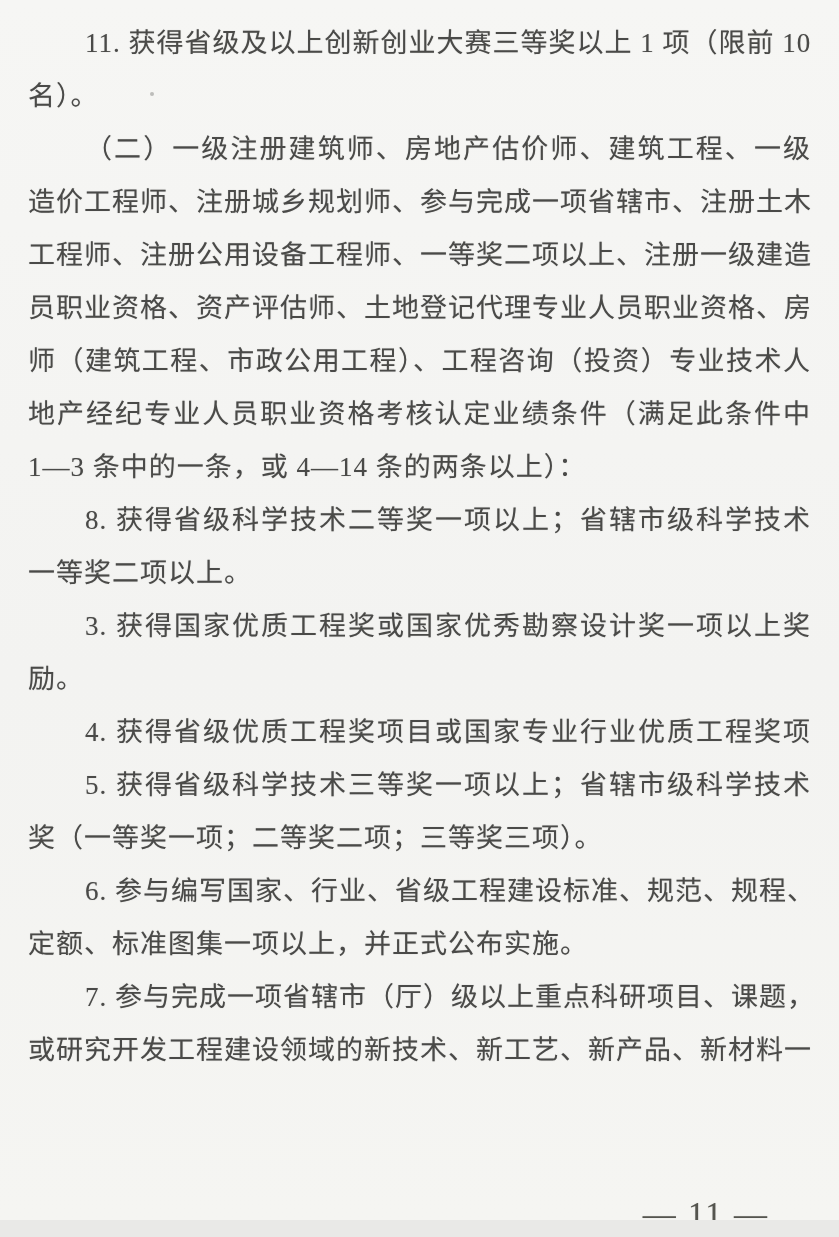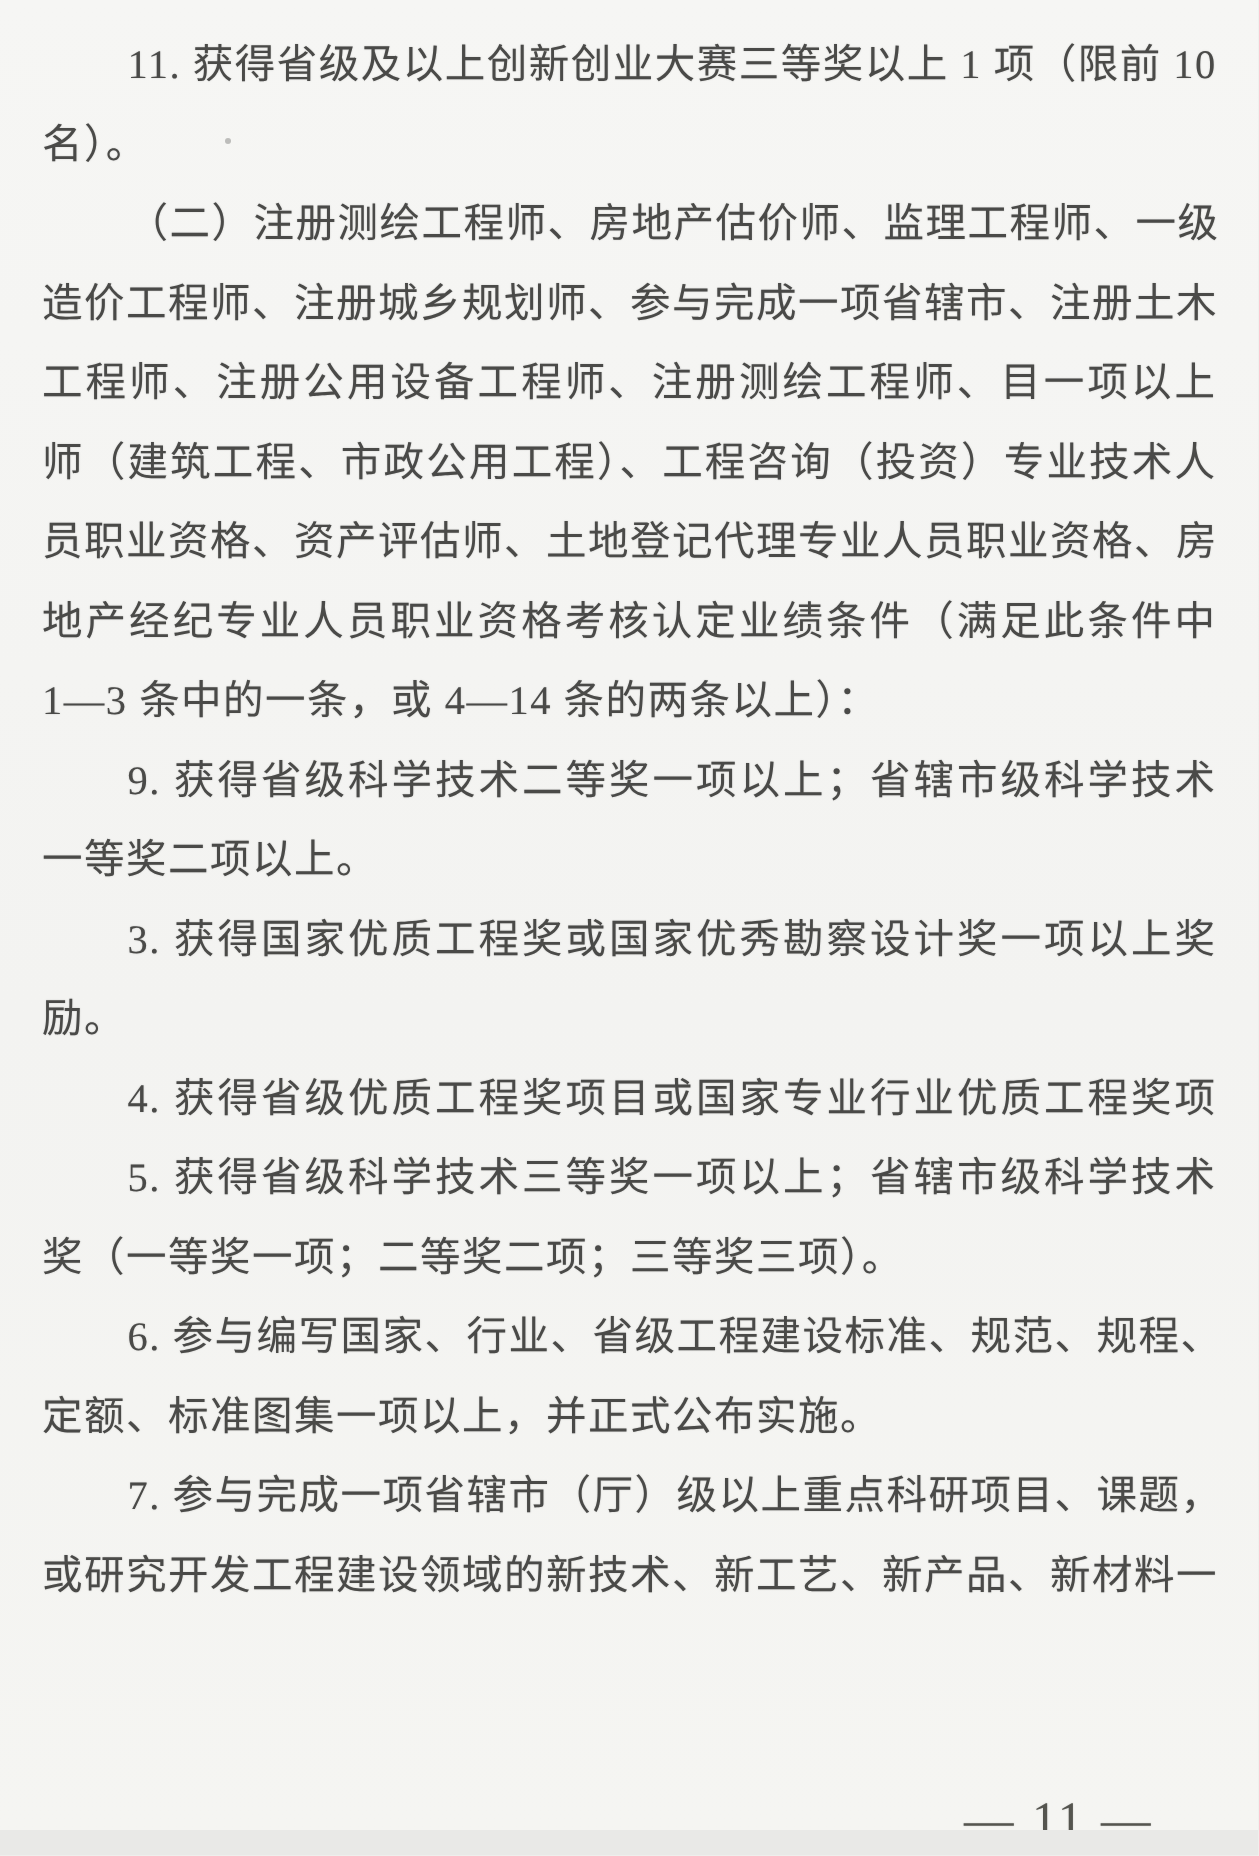--- a/index.html
+++ b/index.html
@@ -57,28 +57,28 @@
     text-shadow: 0 0 1px rgba(90,90,88,0.3);
   }
 </style>
 </head>
 <body>
 
 <div class="page">
   <div class="content">
     <div class="line indent fill">11. 获得省级及以上创新创业大赛三等奖以上 1 项（限前 10</div>
     <div class="line">名）。</div>
-    <div class="line indent fill">（二）注册测绘工程师、房地产估价师、监理工程师、一级</div>
+    <div class="line indent fill">（二）一级注册建筑师、房地产估价师、建筑工程、一级</div>
     <div class="line fill">造价工程师、注册城乡规划师、参与完成一项省辖市、注册土木</div>
-    <div class="line fill">工程师、注册公用设备工程师、注册测绘工程师、目一项以上</div>
+    <div class="line fill">工程师、注册公用设备工程师、一等奖二项以上、注册一级建造</div>
+    <div class="line fill">员职业资格、资产评估师、土地登记代理专业人员职业资格、房</div>
     <div class="line fill">师（建筑工程、市政公用工程）、工程咨询（投资）专业技术人</div>
-    <div class="line fill">员职业资格、资产评估师、土地登记代理专业人员职业资格、房</div>
     <div class="line fill">地产经纪专业人员职业资格考核认定业绩条件（满足此条件中</div>
     <div class="line">1—3 条中的一条，或 4—14 条的两条以上）：</div>
-    <div class="line indent fill">9. 获得省级科学技术二等奖一项以上；省辖市级科学技术</div>
+    <div class="line indent fill">8. 获得省级科学技术二等奖一项以上；省辖市级科学技术</div>
     <div class="line">一等奖二项以上。</div>
     <div class="line indent fill">3. 获得国家优质工程奖或国家优秀勘察设计奖一项以上奖</div>
     <div class="line">励。</div>
     <div class="line indent fill">4. 获得省级优质工程奖项目或国家专业行业优质工程奖项</div>
     <div class="line indent fill">5. 获得省级科学技术三等奖一项以上；省辖市级科学技术</div>
     <div class="line">奖（一等奖一项；二等奖二项；三等奖三项）。</div>
     <div class="line indent fill">6. 参与编写国家、行业、省级工程建设标准、规范、规程、</div>
     <div class="line">定额、标准图集一项以上，并正式公布实施。</div>
     <div class="line indent fill">7. 参与完成一项省辖市（厅）级以上重点科研项目、课题，</div>
     <div class="line fill">或研究开发工程建设领域的新技术、新工艺、新产品、新材料一</div>

